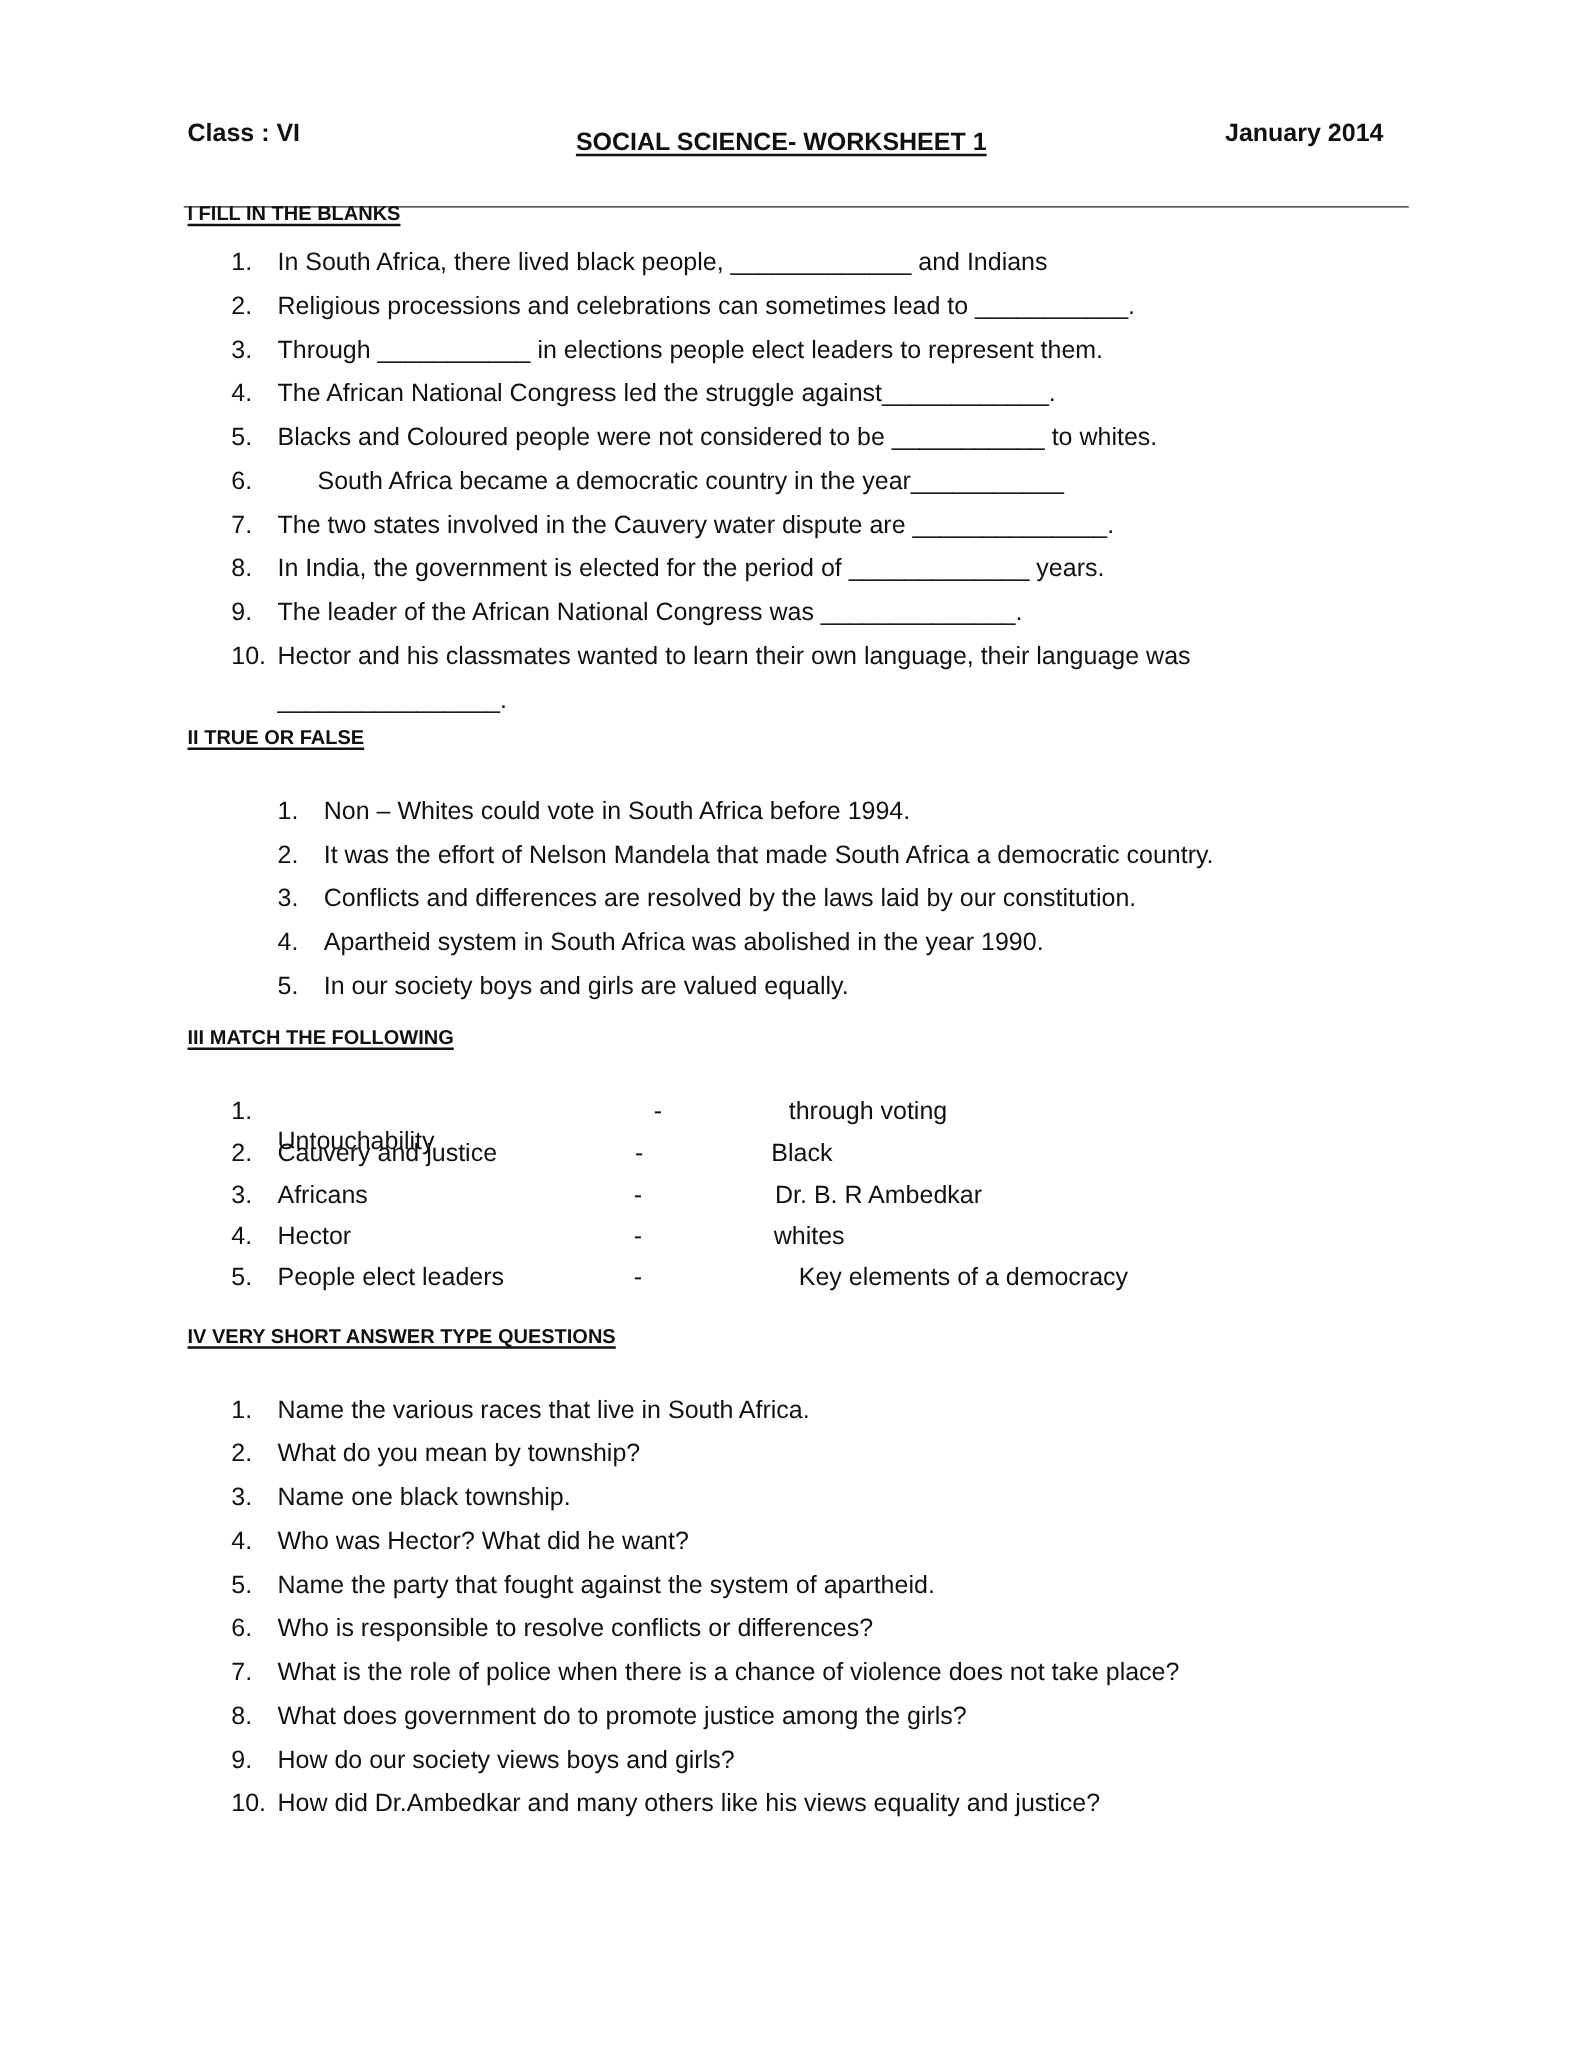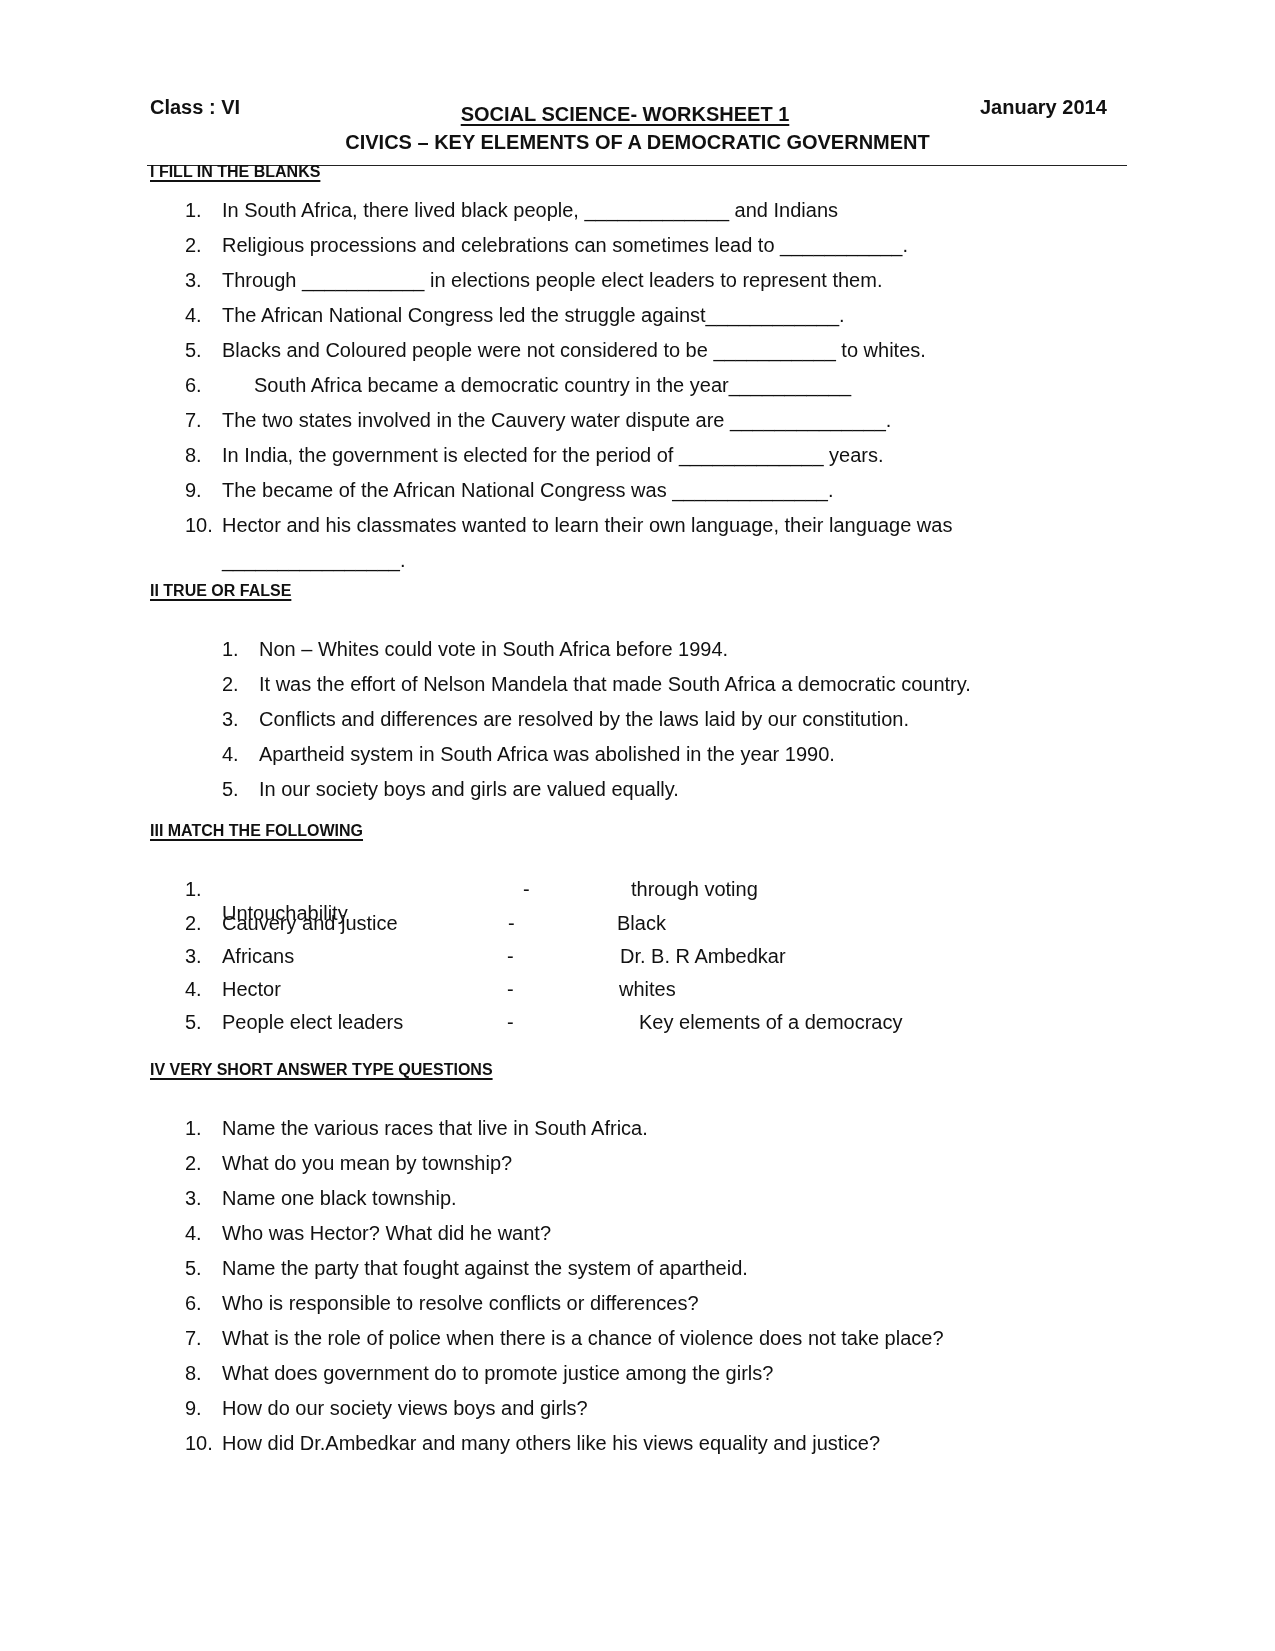--- a/index.html
+++ b/index.html
@@ -28,21 +28,20 @@
     .match-row span { position: absolute; top: 0; }
   </style>
 </head>
 <body>
 
 <div class="page">
 
   <div class="hdr hdr-class">Class : VI</div>
   <div class="hdr hdr-title"><span>SOCIAL SCIENCE- WORKSHEET 1</span></div>
   <div class="hdr hdr-date">January 2014</div>
-  <div class="hdr hdr-sub">CIVICS – KEY ELEMENTS OF A DEMOCRATIC GOVERNMENT</div>
   <div class="rule"></div>
 
   <div class="section-title" style="top:163px;">I   FILL IN THE BLANKS</div>
   <ul class="list" style="left:185px; top:197px; width:900px;">
     <li>
         <span class="num">1.</span>
         <span class="txt" style="left:37px;">In South Africa, there lived black people, _____________ and Indians</span>
       </li>
     <li>
         <span class="num">2.</span>
@@ -67,21 +66,21 @@
     <li>
         <span class="num">7.</span>
         <span class="txt" style="left:37px;">The two states involved in the Cauvery water dispute are ______________.</span>
       </li>
     <li>
         <span class="num">8.</span>
         <span class="txt" style="left:37px;">In India, the government is elected for the period of _____________ years.</span>
       </li>
     <li>
         <span class="num">9.</span>
-        <span class="txt" style="left:37px;">The became of the African National Congress was ______________.</span>
+        <span class="txt" style="left:37px;">The leader of the African National Congress was ______________.</span>
       </li>
     <li>
         <span class="num">10.</span>
         <span class="txt" style="left:37px;">Hector and his classmates wanted to learn their own language, their language was</span>
       </li>
     <li>
         <span class="txt" style="left:37px;">________________.</span>
       </li>
   </ul>
 

